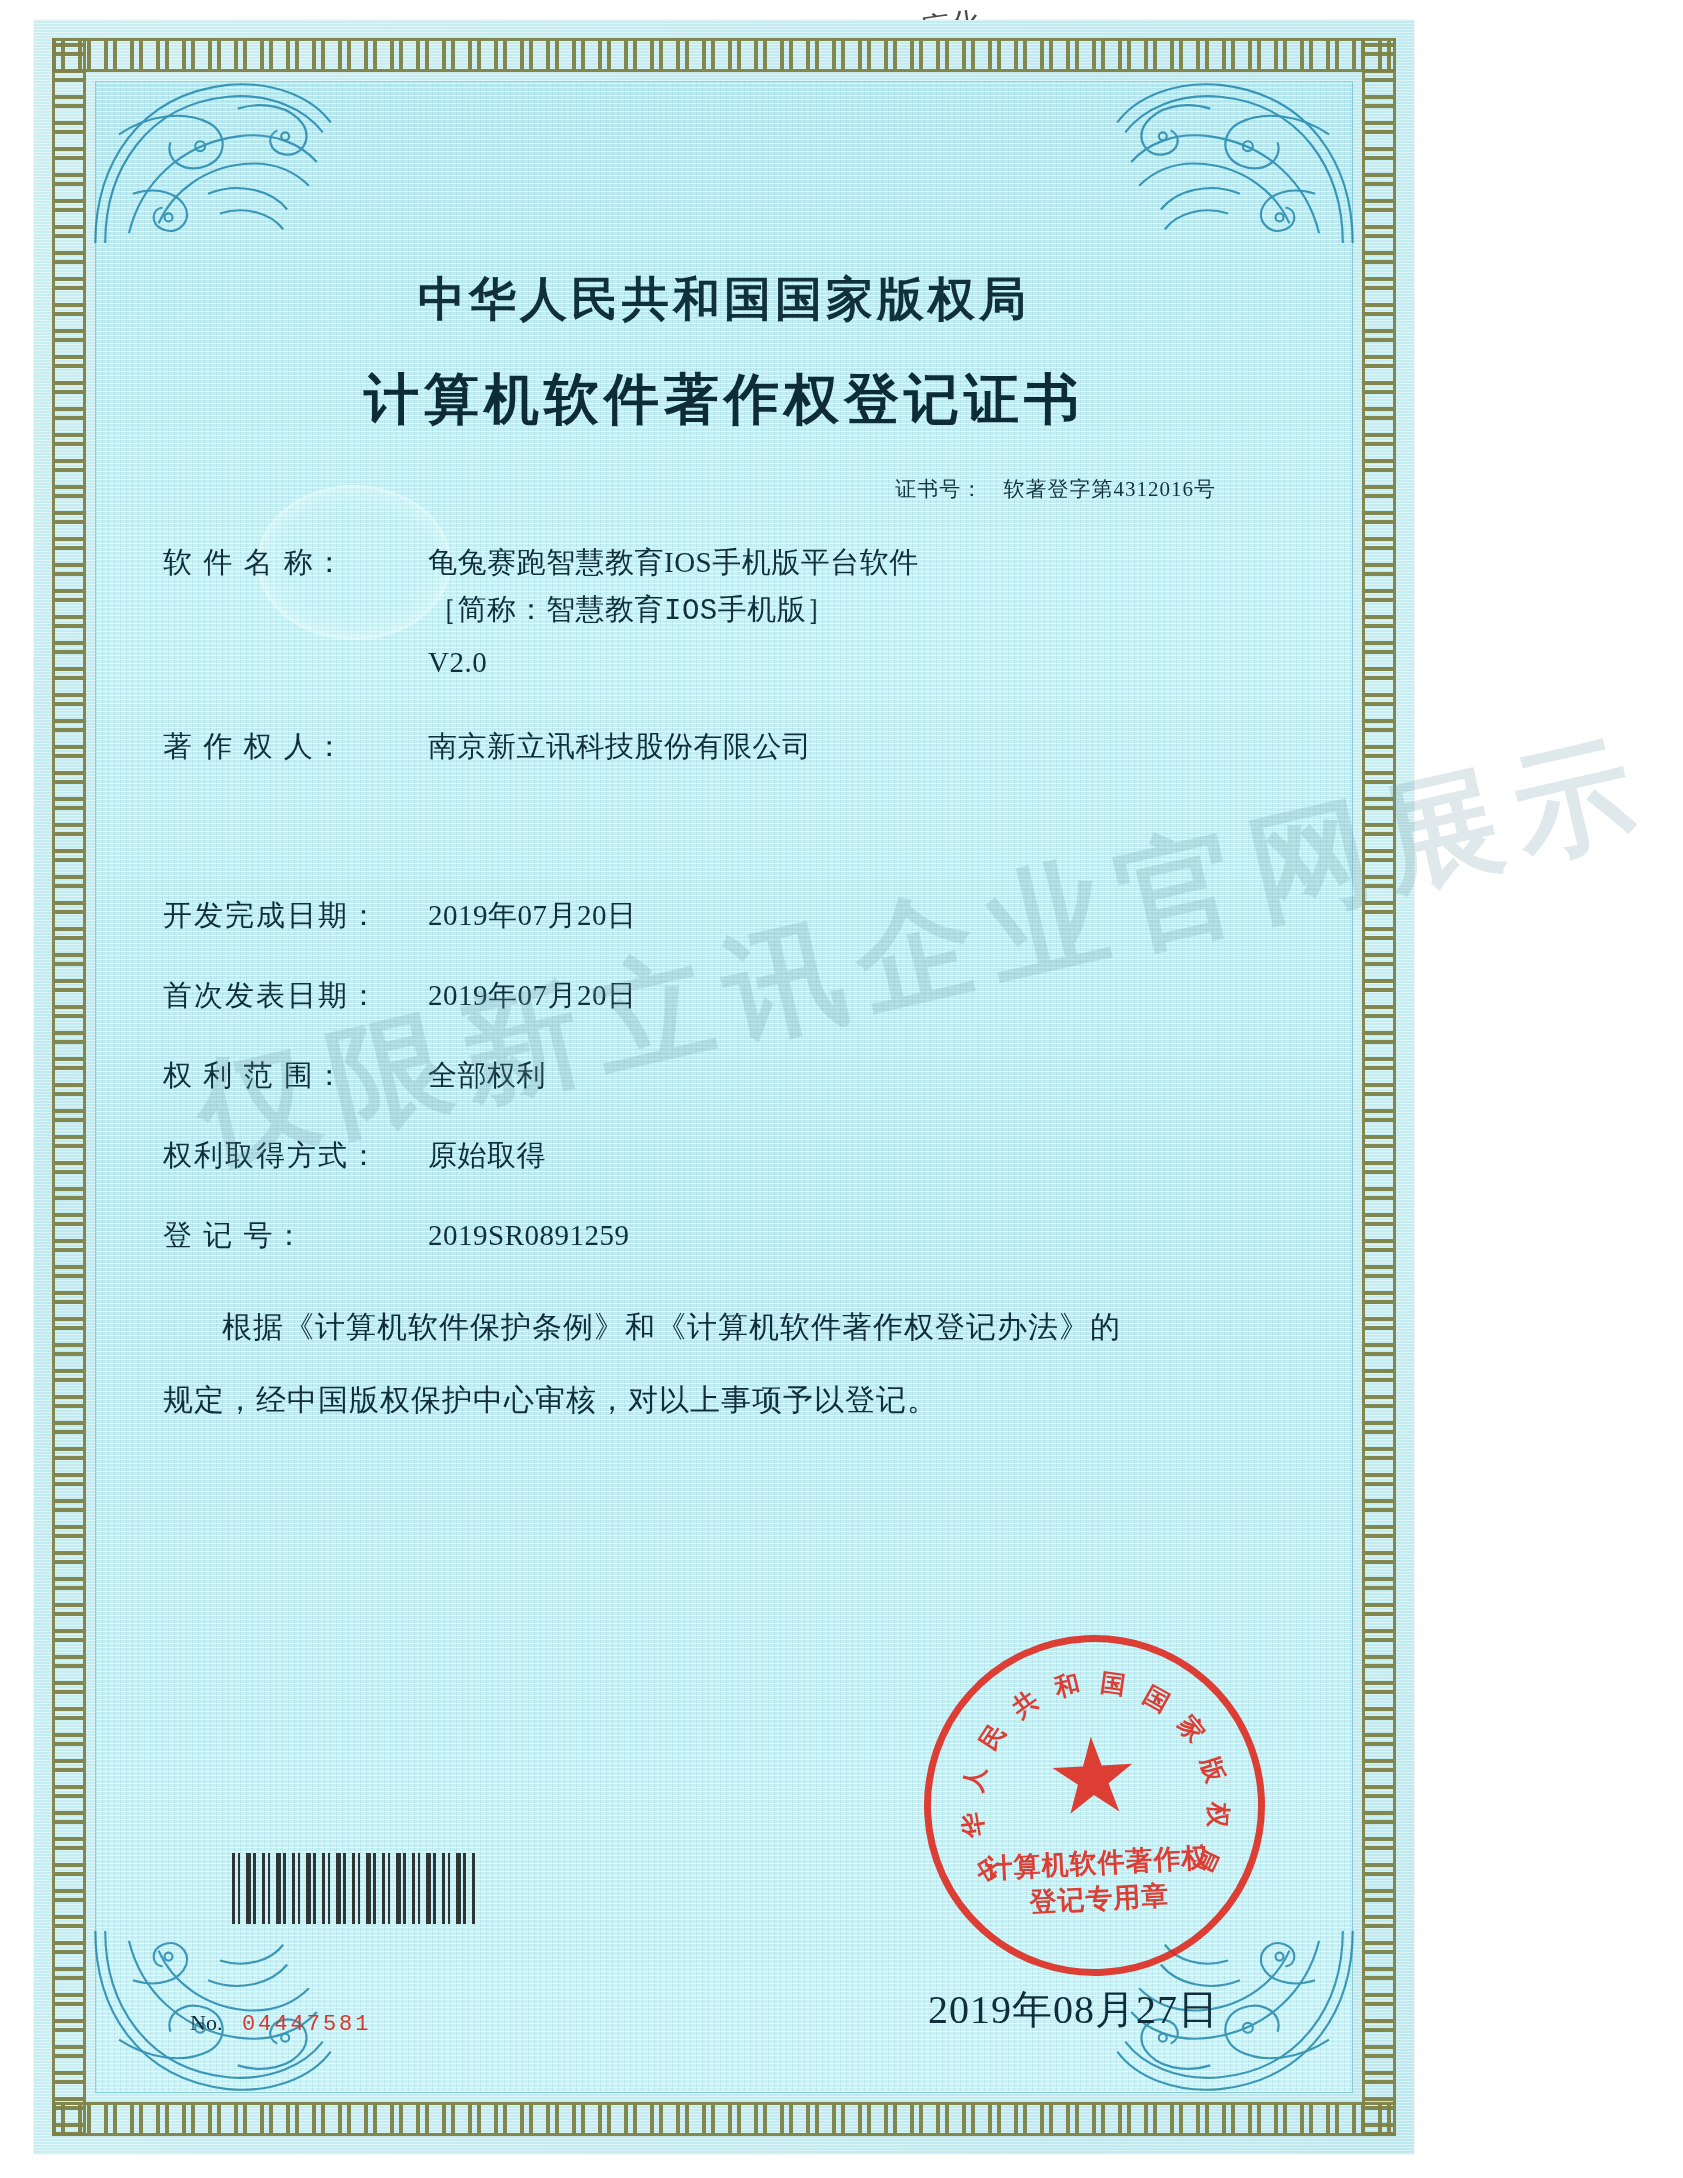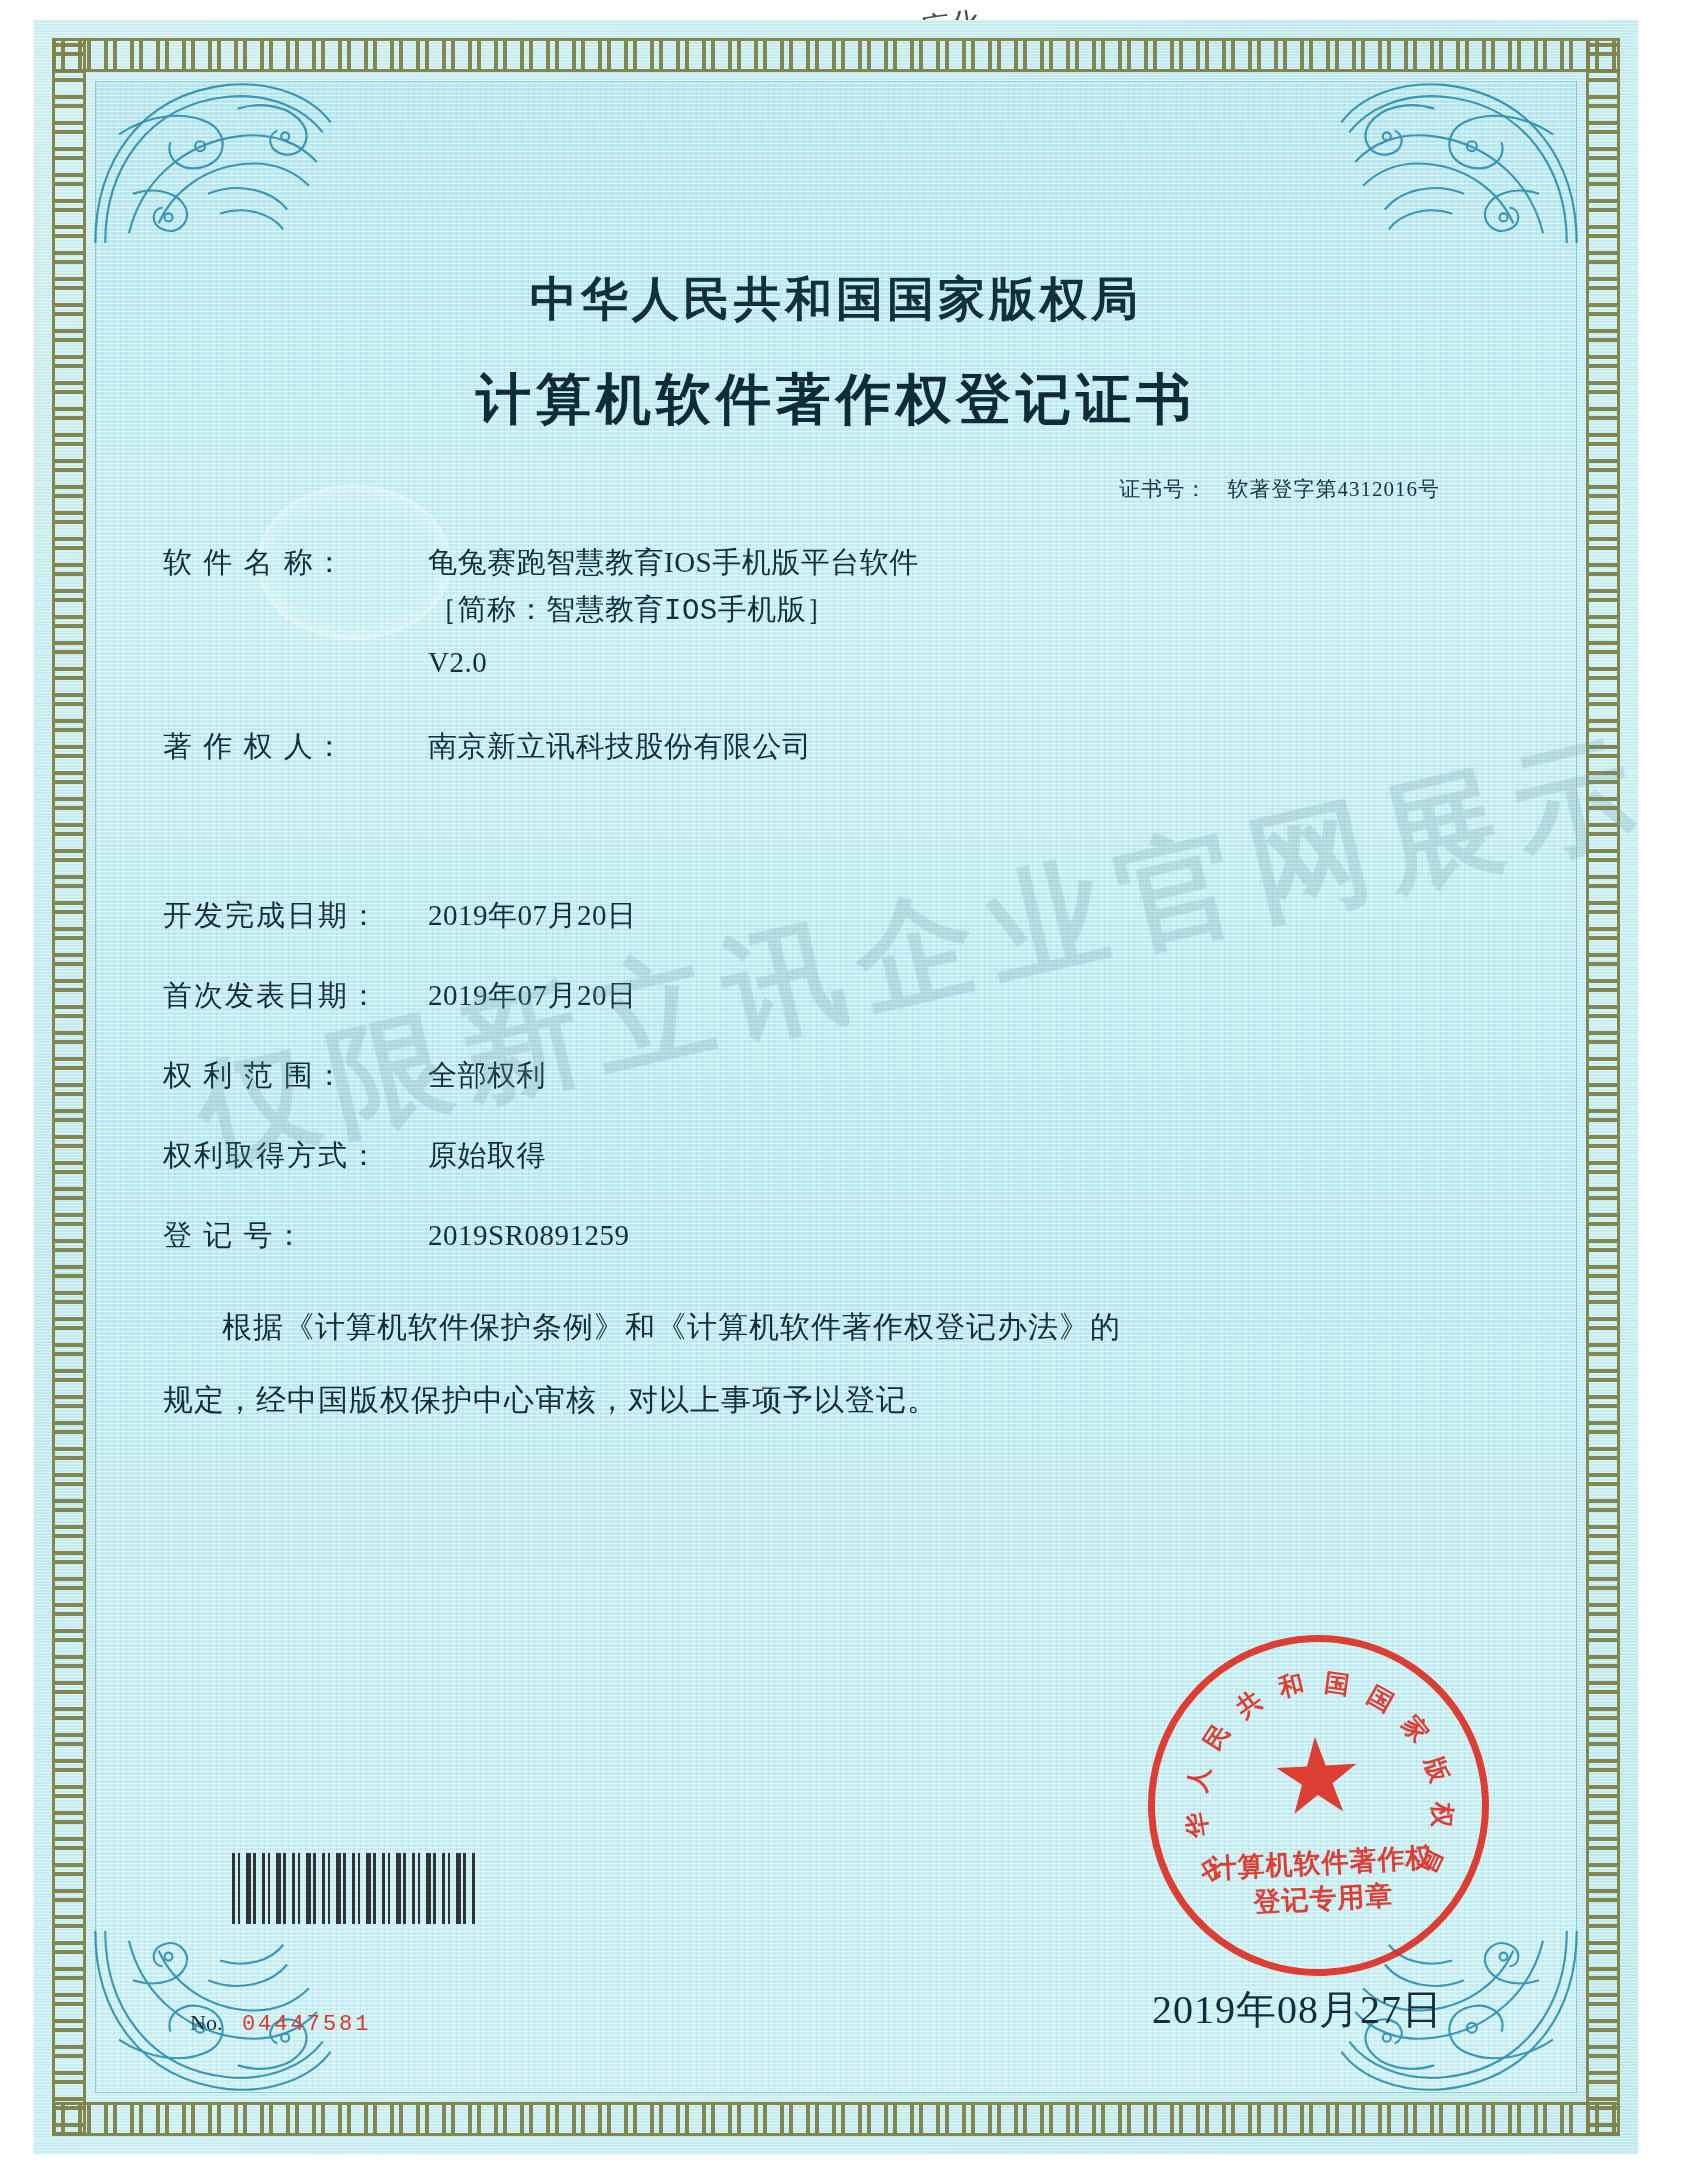--- a/index.html
+++ b/index.html
@@ -14,21 +14,21 @@
     background: #ffffff;
     overflow: hidden;
     font-family: "Liberation Serif", "DejaVu Serif", serif;
   }
 
   
   .paper {
     position: absolute;
     left: 34px;
     top: 20px;
-    width: 1604px;
+    width: 1380px;
     height: 2134px;
     background:
       repeating-linear-gradient(0deg, rgba(255,255,255,0.45) 0px, rgba(255,255,255,0.45) 1px, rgba(0,0,0,0.0) 1px, rgba(0,0,0,0.0) 3px),
       linear-gradient(135deg, #cdeef1 0%, #bfe9ef 35%, #c8eef2 60%, #bde8ee 100%);
     box-shadow: 0 0 1px rgba(0,0,0,0.25);
   }
   .gk {
     position: absolute;
     background-image:
       repeating-linear-gradient(90deg, #8c8f4a 0px, #8c8f4a 5px, transparent 5px, transparent 11px),

